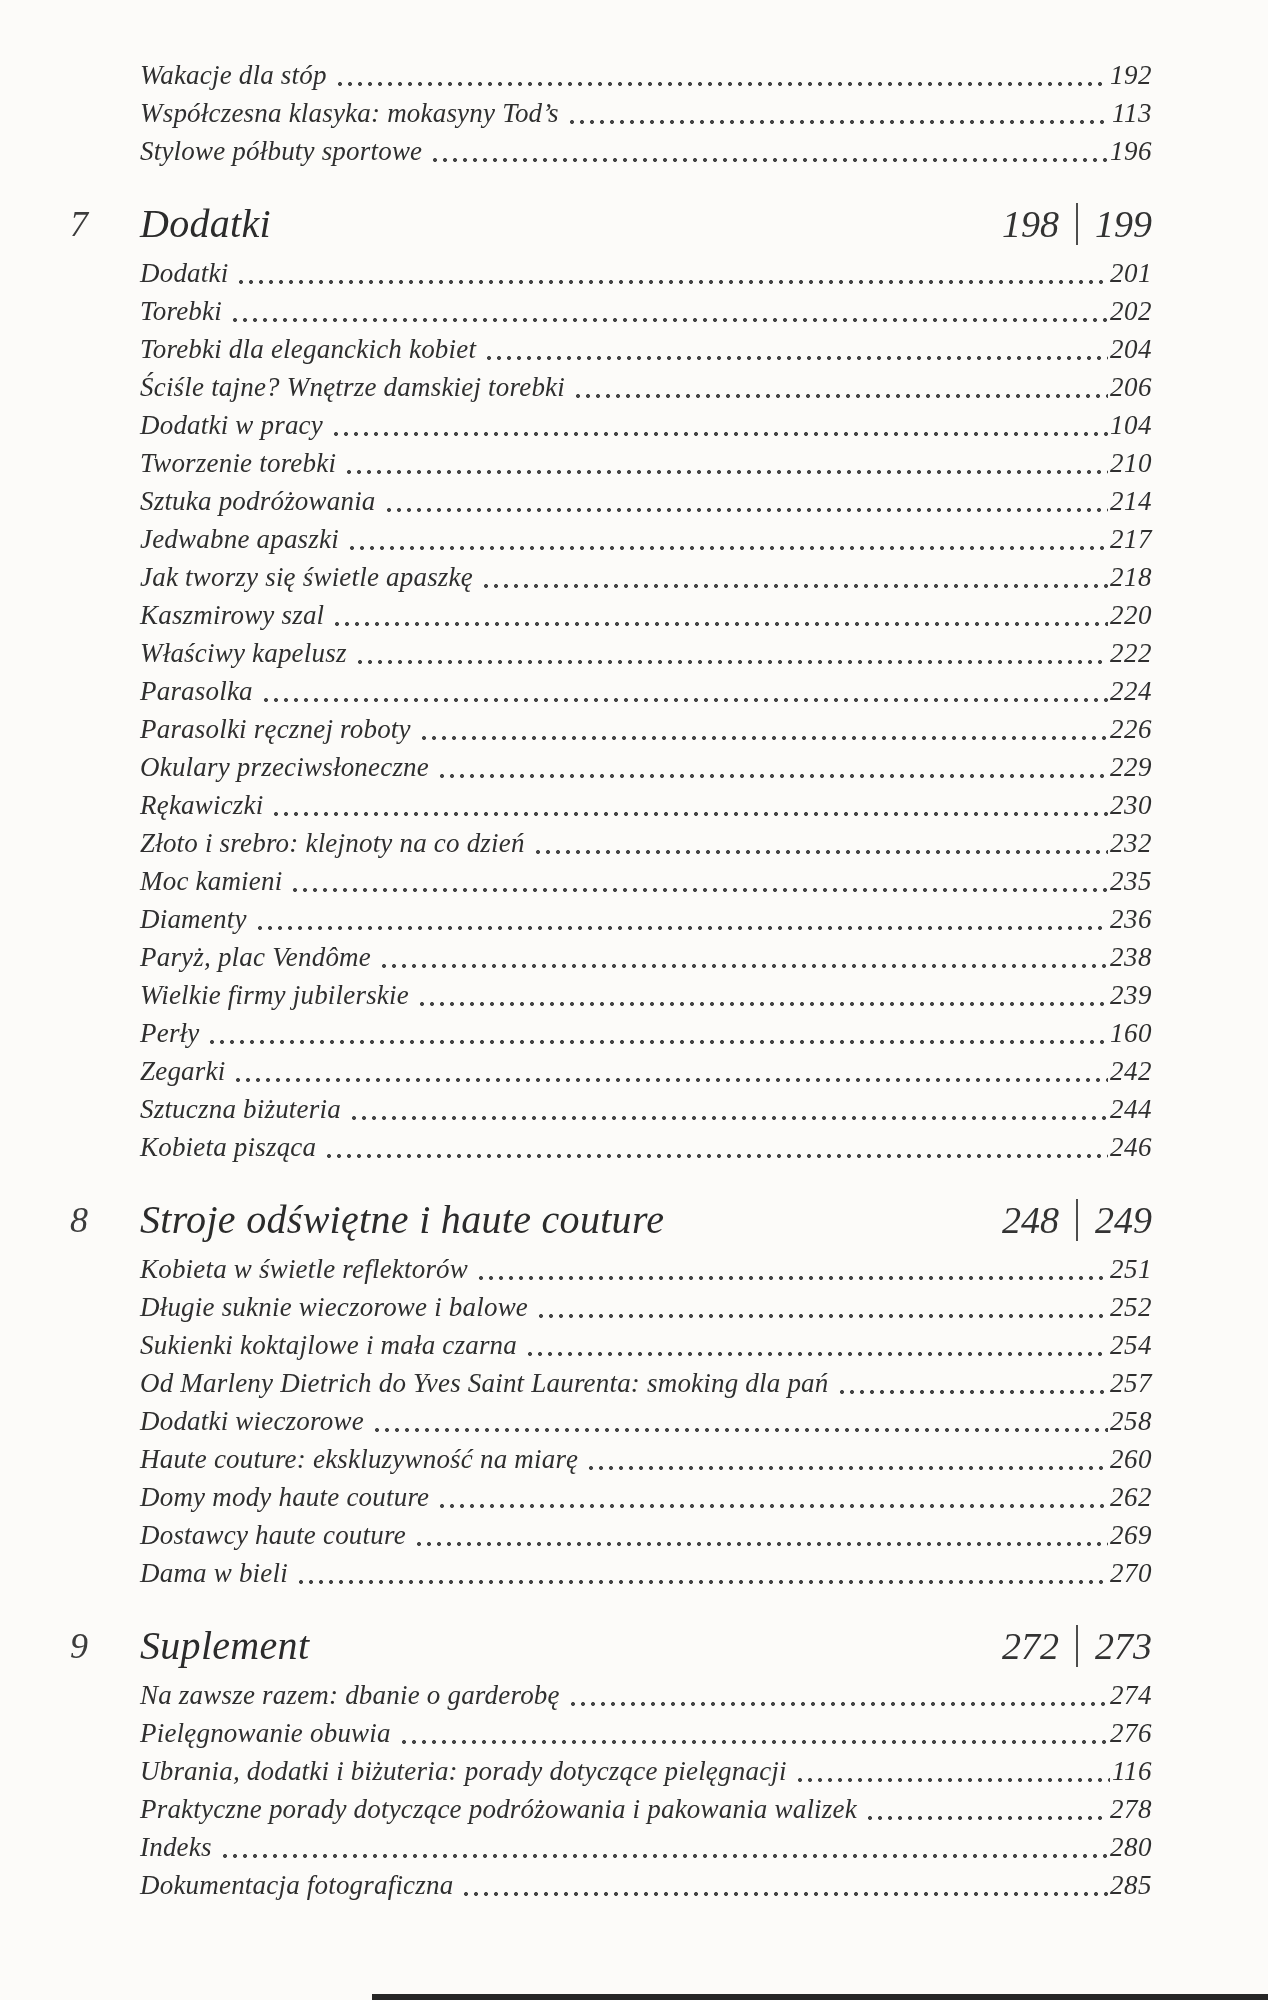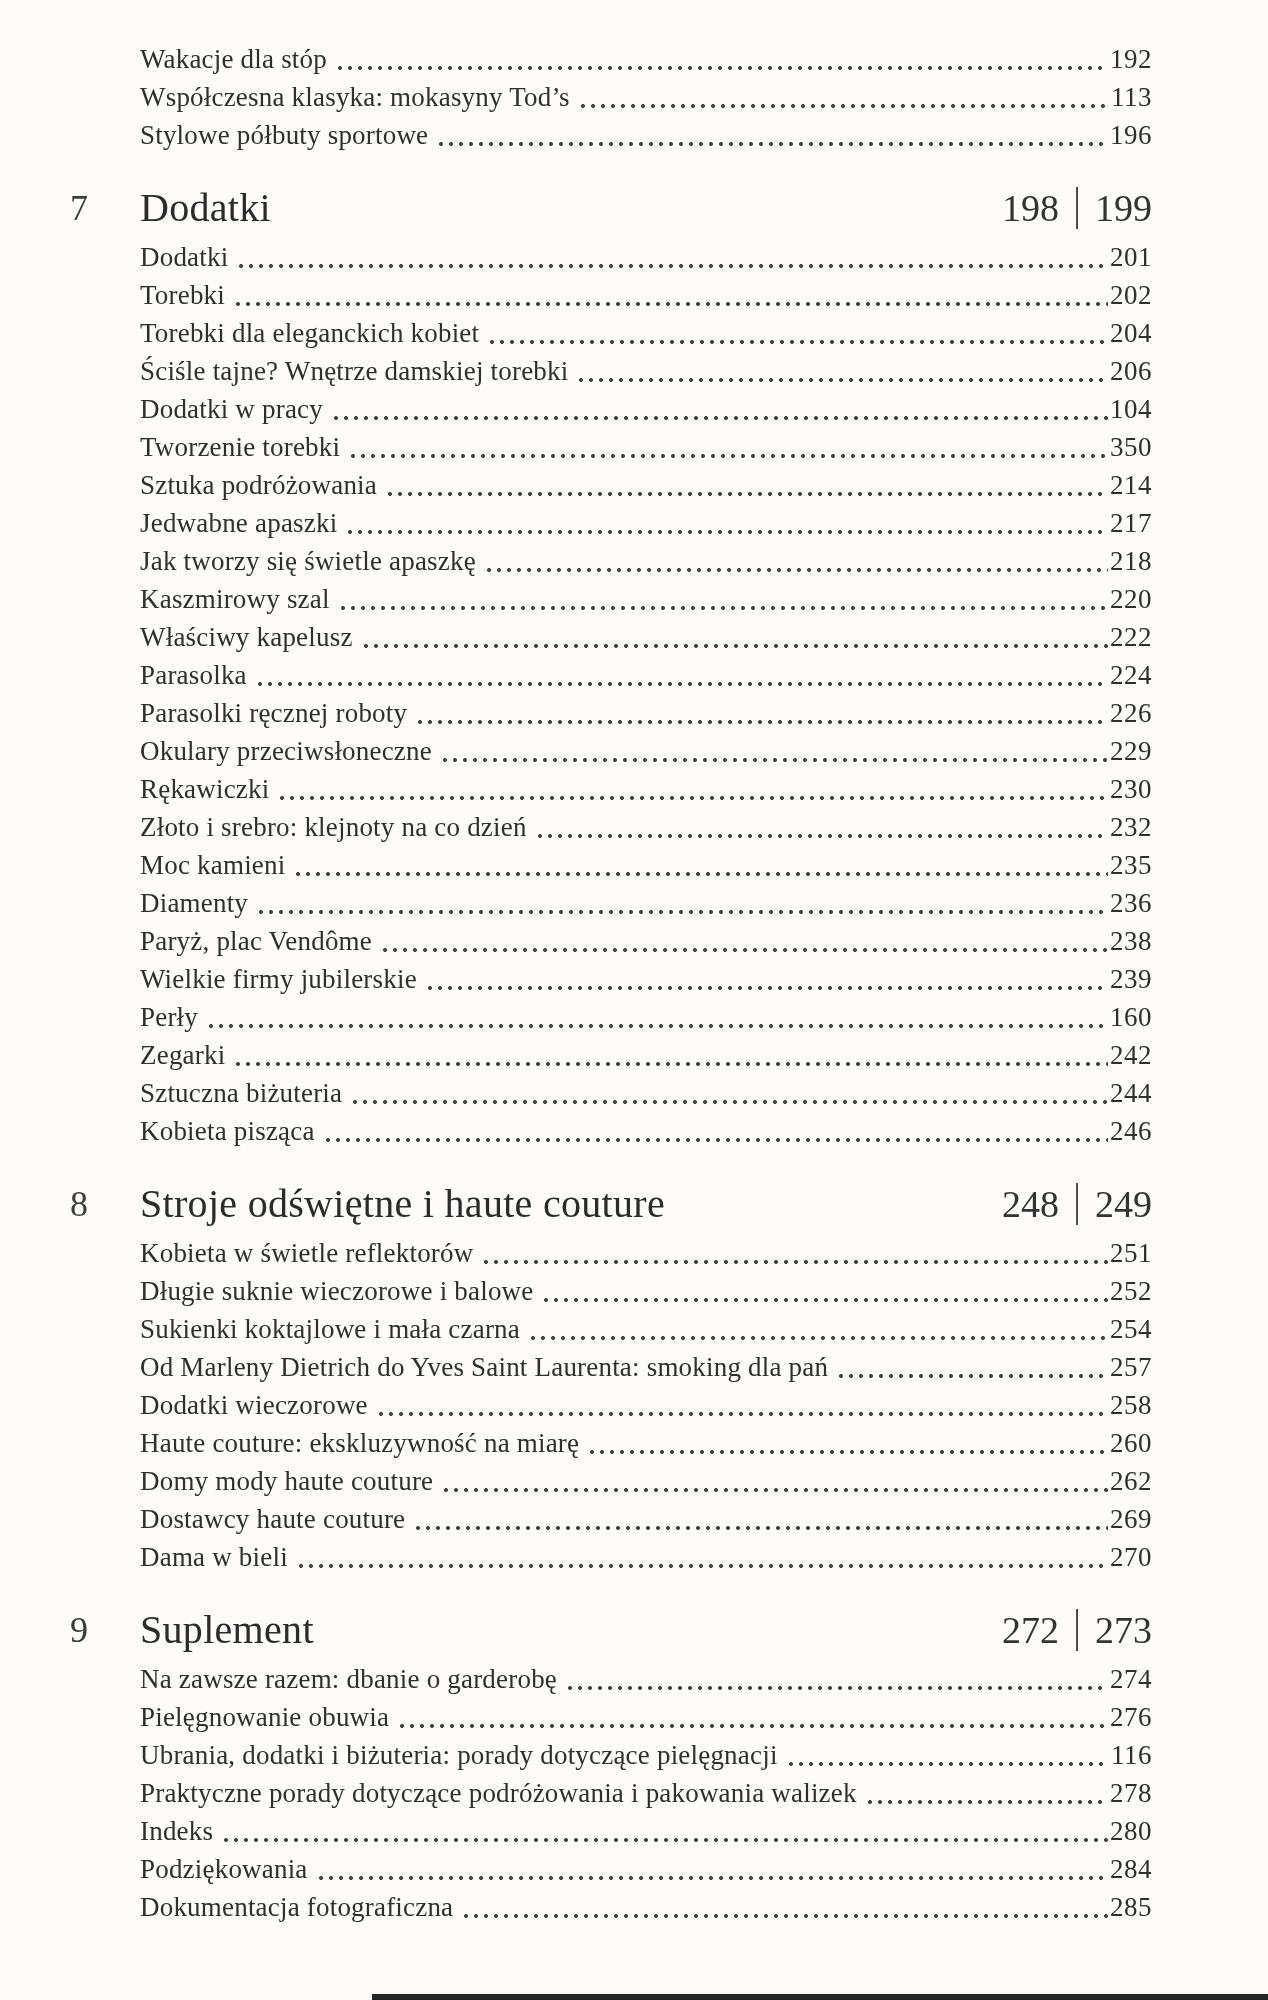--- a/index.html
+++ b/index.html
@@ -12,21 +12,22 @@
     background: #fcfbf9;
     font-family: "Liberation Serif", "DejaVu Serif", serif;
     color: #2f2f2f;
     overflow: hidden;
   }
   .content {
     position: absolute;
     top: 0;
     left: 140px;
     width: 1012px;
-    padding-top: 40px;
+    padding-top: 56px;
+    font-style: italic;
   }
   .entries { width: 100%; }
   .entry {
     display: flex;
     align-items: baseline;
     font-size: 27px;
     line-height: 38px;
     white-space: nowrap;
   }
   .entry .label { letter-spacing: 0.2px; }
@@ -146,21 +147,21 @@
 
   <div class="entry">
     <span class="label">Dodatki w pracy</span>
     <span class="leader"></span>
     <span class="pagenum">104</span>
   </div>
 
   <div class="entry">
     <span class="label">Tworzenie torebki</span>
     <span class="leader"></span>
-    <span class="pagenum">350</span>
+    <span class="pagenum">210</span>
   </div>
 
   <div class="entry">
     <span class="label">Sztuka podróżowania</span>
     <span class="leader"></span>
     <span class="pagenum">214</span>
   </div>
 
   <div class="entry">
     <span class="label">Jedwabne apaszki</span>
@@ -368,25 +369,20 @@
     <span class="leader"></span>
     <span class="pagenum">278</span>
   </div>
 
   <div class="entry">
     <span class="label">Indeks</span>
     <span class="leader"></span>
     <span class="pagenum">280</span>
   </div>
 
-  <div class="entry">
-    <span class="label">Podziękowania</span>
-    <span class="leader"></span>
-    <span class="pagenum">284</span>
-  </div>
 
   <div class="entry">
     <span class="label">Dokumentacja fotograficzna</span>
     <span class="leader"></span>
     <span class="pagenum">285</span>
   </div>
 </div>
   </section>
 </div>
   </div>

